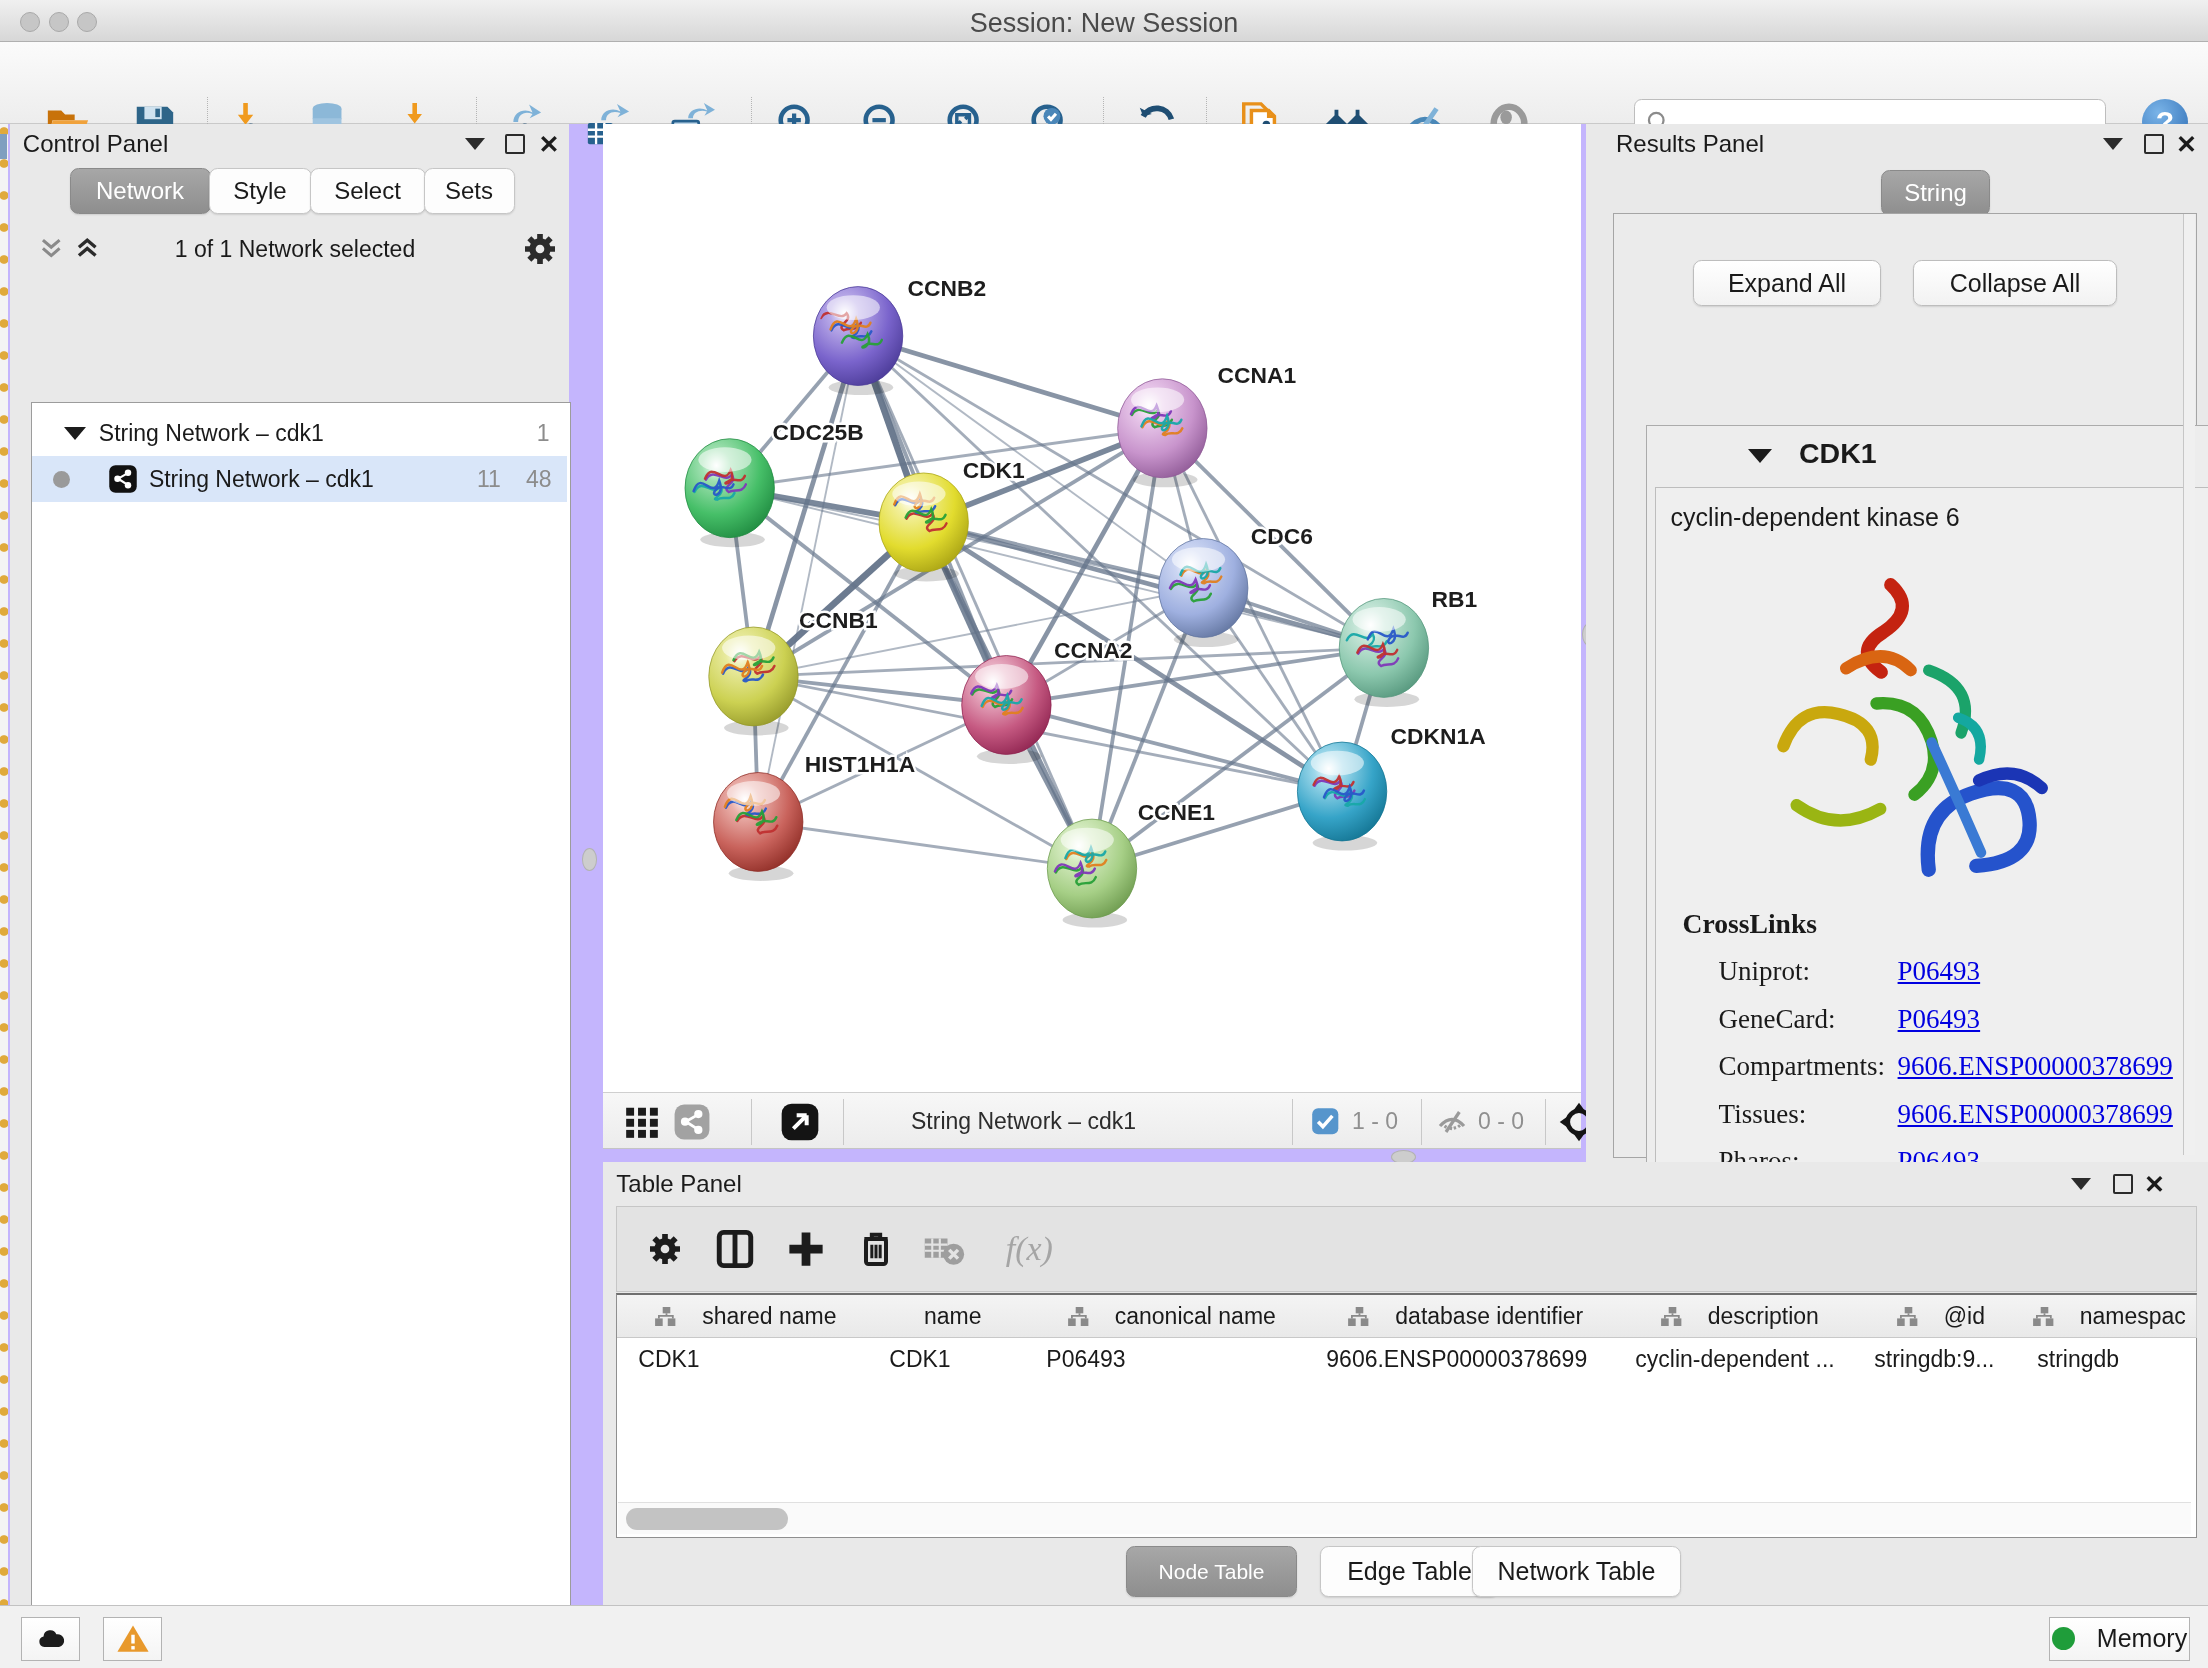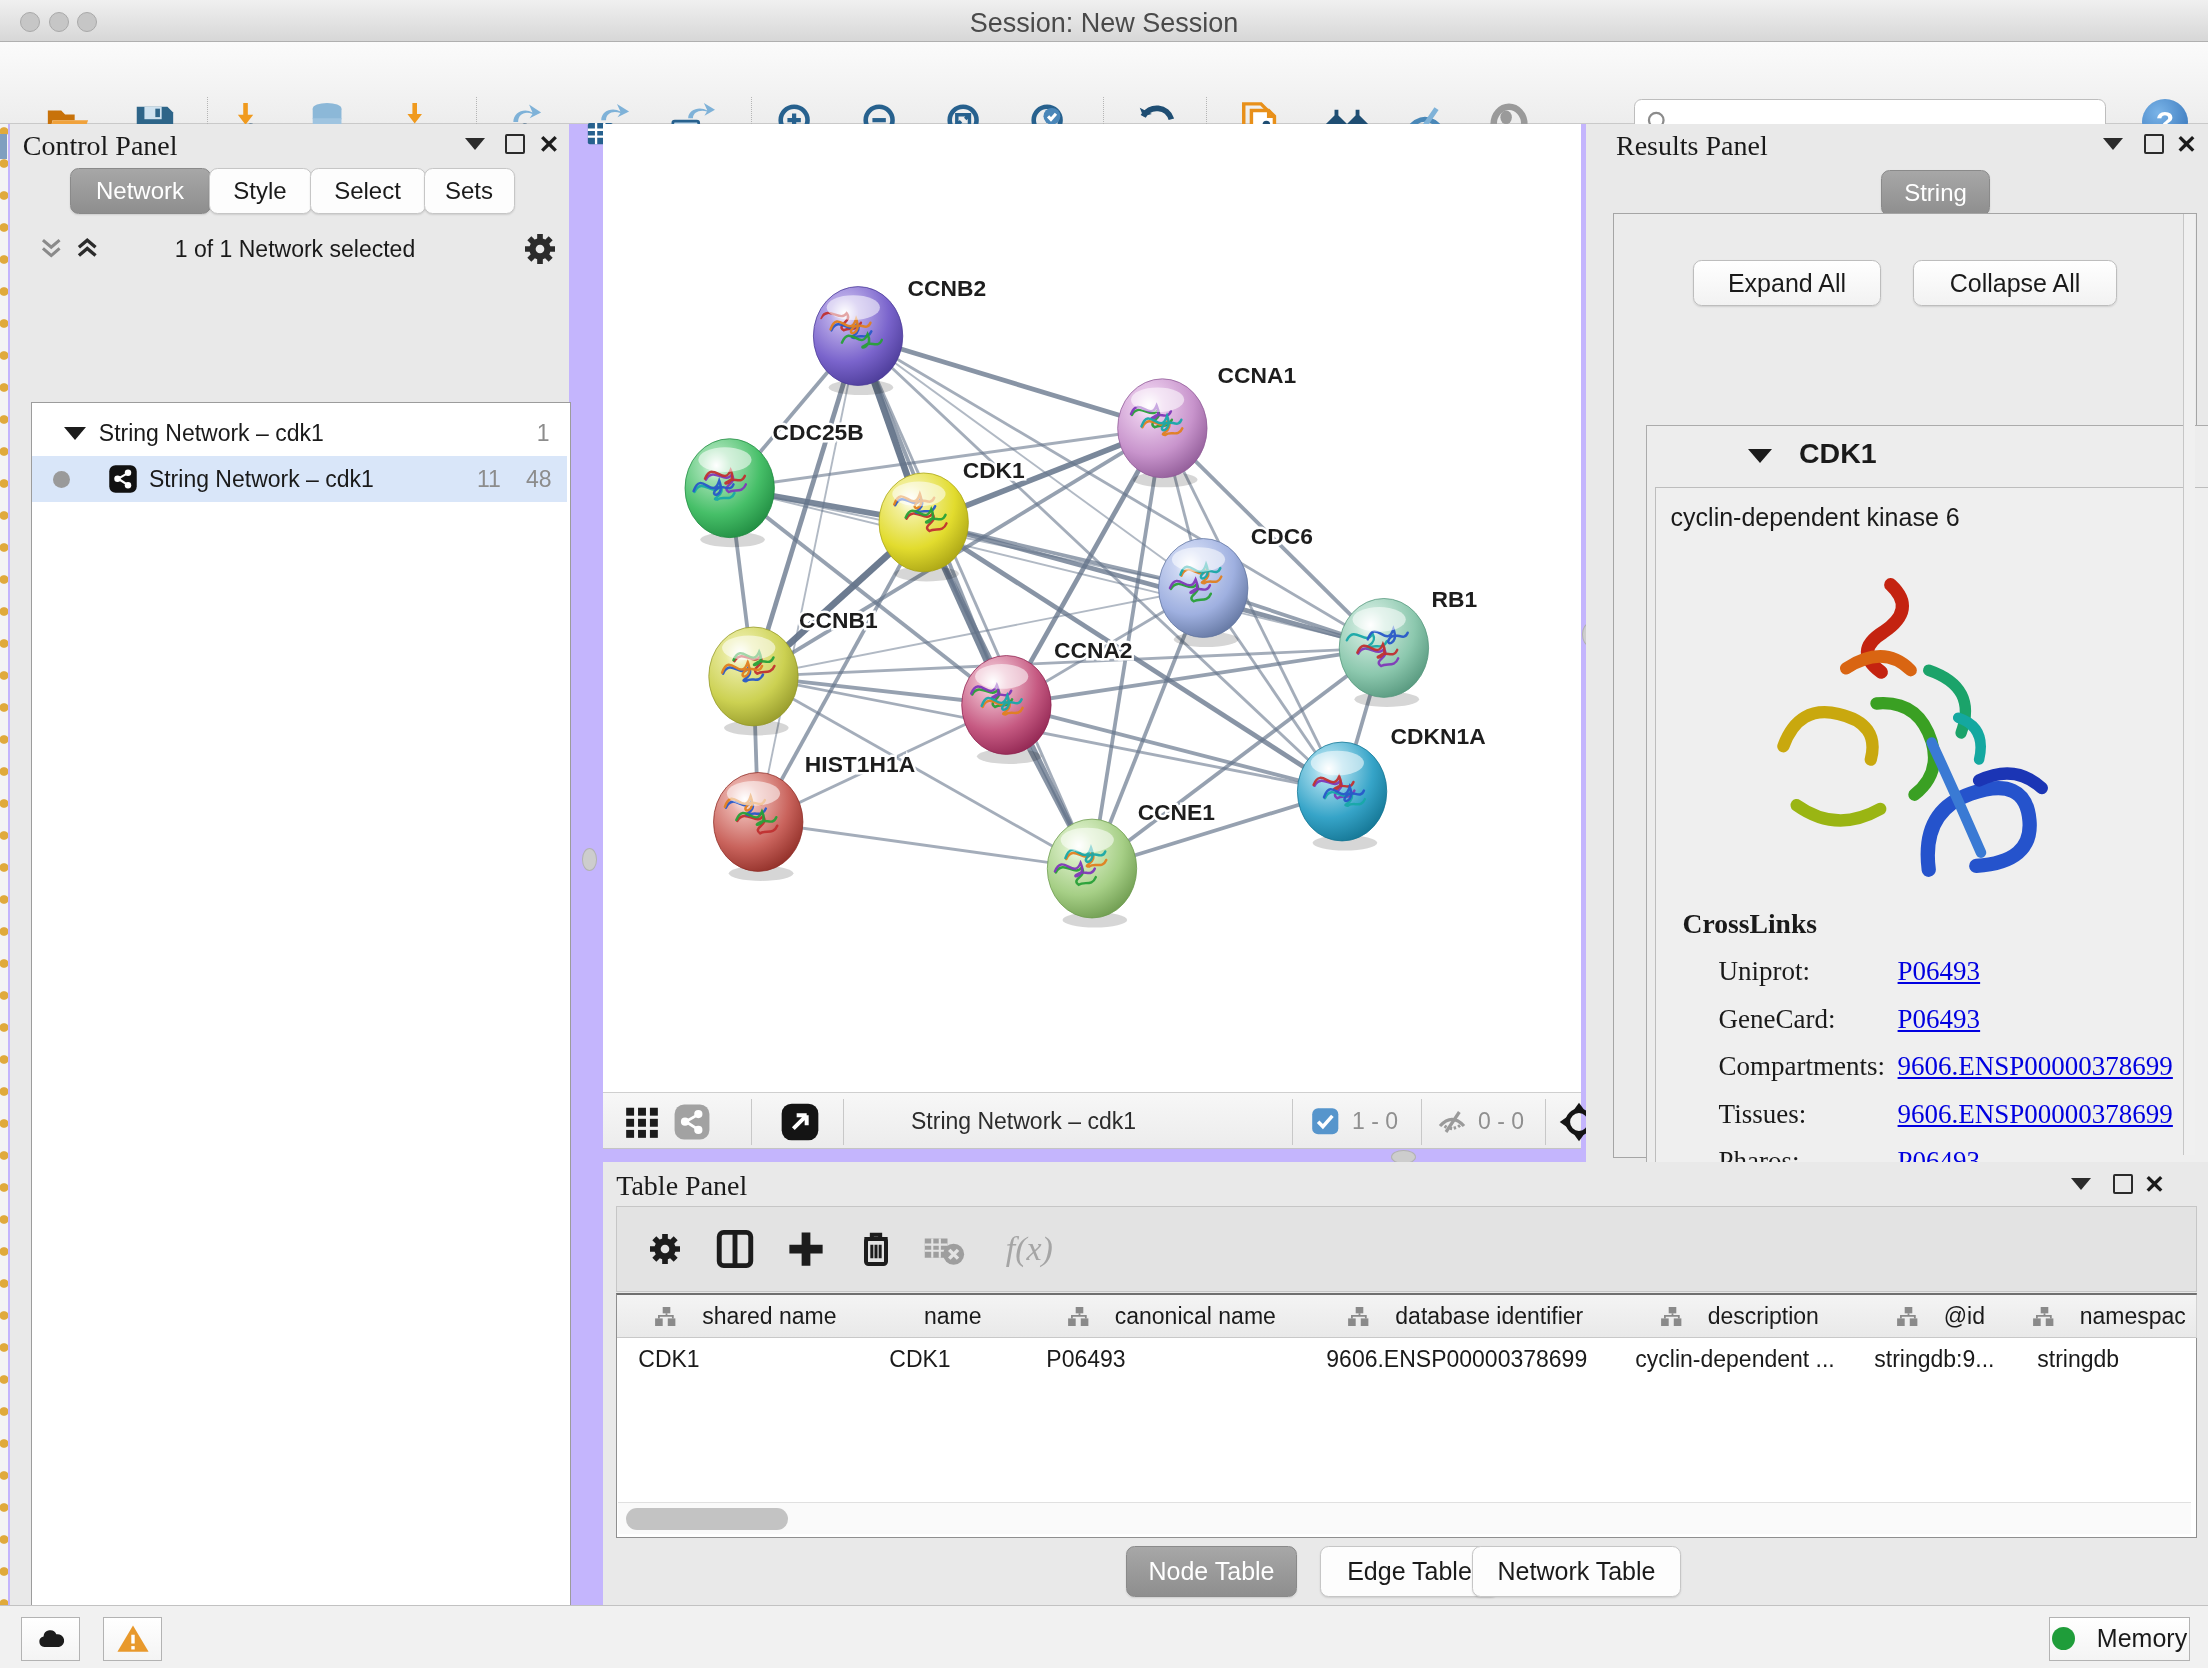--- a/index.html
+++ b/index.html
@@ -23,21 +23,21 @@
   .searchbox{position:absolute;left:1634px;top:57px;width:470px;height:44px;background:#fff;
              border:1px solid #bdbdbd;border-radius:7.6px;}
   .searchbox svg{position:absolute;left:9.5px;top:8.6px;width:27px;height:27px;}
   .searchbox input{position:absolute;left:42px;top:3.8px;width:418px;height:32px;border:none;outline:none;
                    font-size:23px;font-family:"Liberation Sans",sans-serif;background:transparent;}
   .helpbtn{position:absolute;left:2142px;top:57px;width:46px;height:46px;border-radius:50%;
            background:radial-gradient(circle at 35% 30%,#7ab4e8,#2e6db4);color:#fff;font-size:30px;
            font-weight:bold;display:flex;align-items:center;justify-content:center;}
 
   
-  .panel-title{font-size:28px;color:#1a1a1a;font-family:Liberation Serif, serif;}
+  .panel-title{font-size:24px;color:#1a1a1a;}
   .pnl-ctl{position:absolute;top:0;width:25px;height:25px;display:flex;align-items:center;justify-content:center;}
   .tri-down{width:0;height:0;border-left:10.5px solid transparent;border-right:10.5px solid transparent;
             border-top:12.4px solid #2b2b2b;}
   .float-sq{width:16px;height:16px;border:2.4px solid #2b2b2b;border-radius:1.9px;}
   .close-x{font-size:25px;font-weight:bold;color:#1c1c1c;line-height:1;}
 
   .tab{position:absolute;height:44px;background:#fdfdfd;border:1px solid #c6c6c6;border-radius:8.6px;
        display:flex;align-items:center;justify-content:center;font-size:24px;color:#1a1a1a;
        box-shadow:0 1px 1.9px rgba(0,0,0,.12);}
   .tab.sel{background:linear-gradient(#a7a7a7,#8e8e8e);color:#fff;border-color:#8a8a8a;}
@@ -1040,21 +1040,21 @@
           <div class="td" style="left: 1003px; width: 224px;">cyclin-dependent ...</div>
           <div class="td" style="left: 1242px; width: 147px;">stringdb:9...</div>
           <div class="td" style="left: 1405px; width: 159px;">stringdb</div>
         </div>
       <div class="hscroll">
         <div class="hthumb"></div>
       </div>
     </div>
 
     <div id="tbl-tabs">
-        <div class="tab sel" style="left: 523px; top: 384px; width: 169px; height: 49px; font-size: 25px;">Node Table</div>
+        <div class="tab sel" style="left: 523px; top: 384px; width: 169px; height: 49px; font-size: 21px;">Node Table</div>
         <div class="tab" style="left: 692px; top: 384px; width: 177px; height: 49px; font-size: 25px; margin-left: 25px;">Edge Table</div>
         <div class="tab" style="left: 869px; top: 384px; width: 207px; height: 49px; font-size: 25px;">Network Table</div>
       </div>
   </div>
 
   <div class="abs statusbar">
     <span class="sbtn" style="left:21px;width:57px;">
       <svg width="32" height="32" viewBox="0 0 24 24">
           <path d="M7 18a4 4 0 01-.6-7.9A5 5 0 0116 8.5 3.6 3.6 0 0118 18z" fill="#1c1c1c"></path>
         </svg>

